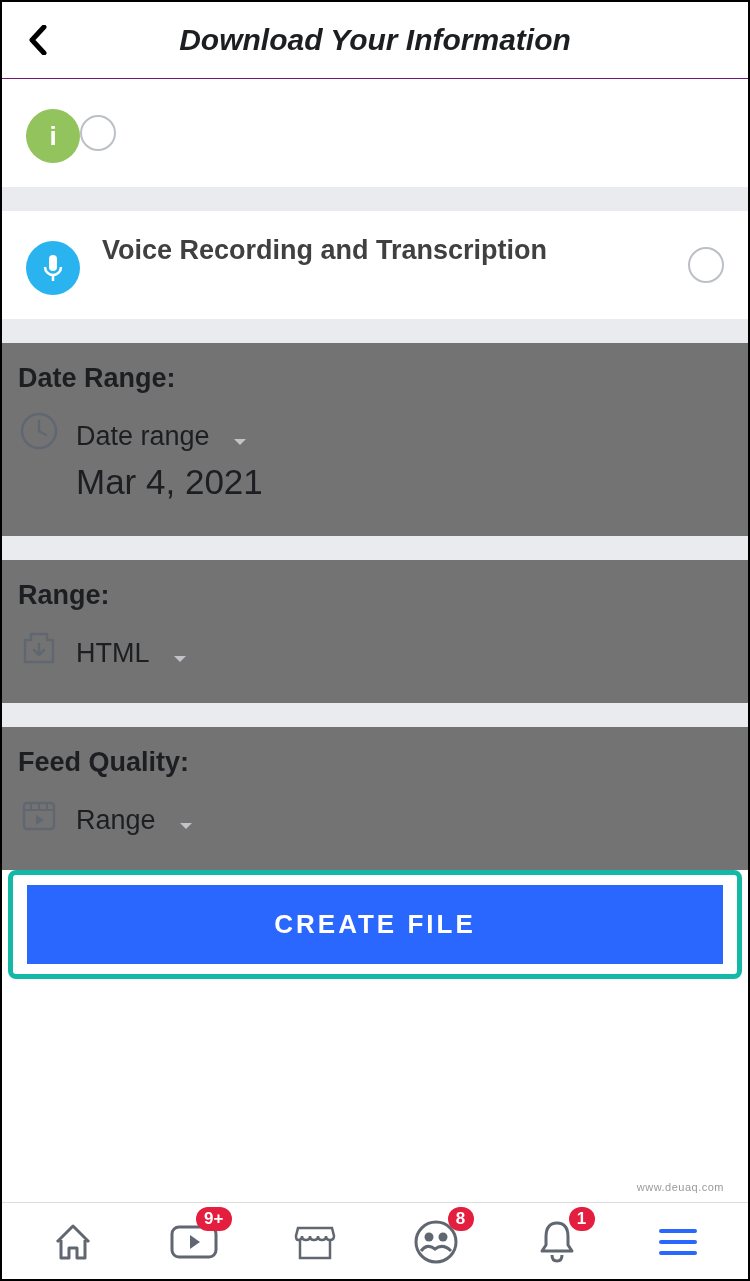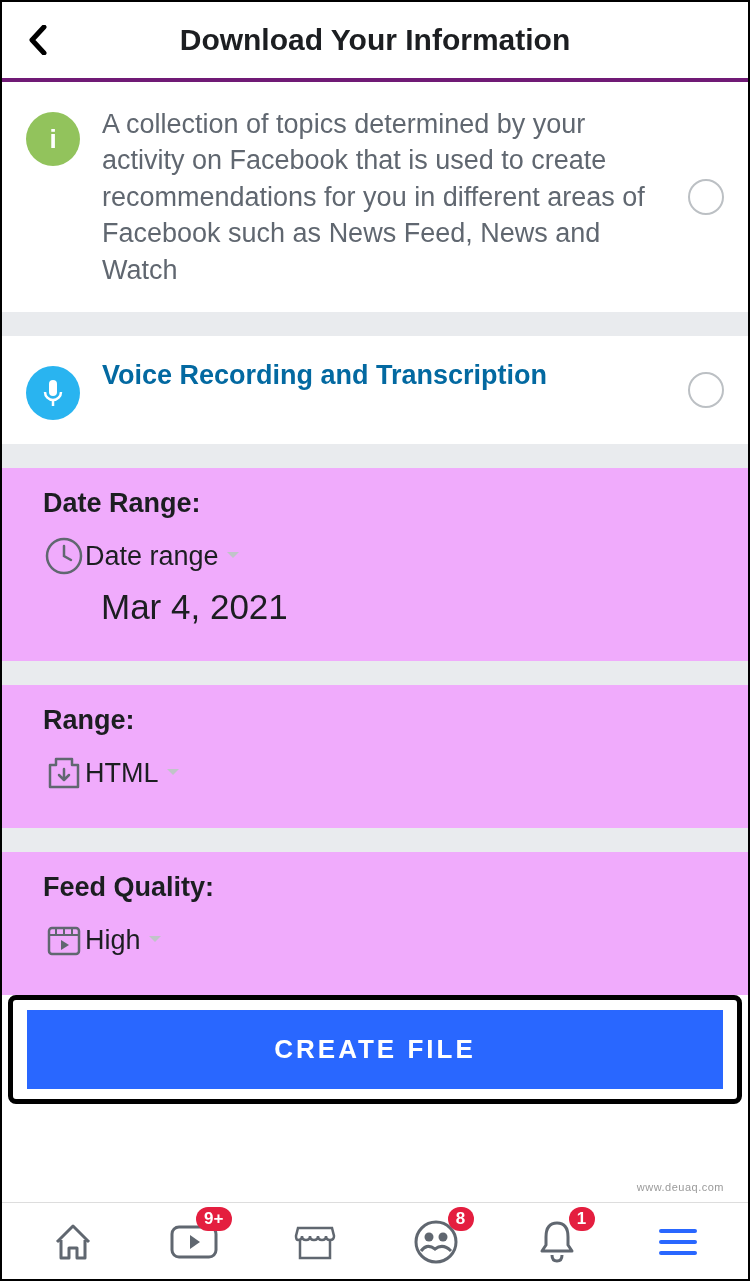--- a/index.html
+++ b/index.html
@@ -9,21 +9,22 @@
       height: 1281px;
       border: 2px solid #000;
       background: #fff;
       overflow: hidden;
       position: relative;
     }
     .header {
       display: flex;
       align-items: center;
       padding: 18px 16px;
-      border-bottom: 4px solid #701a75;
+      border-bottom: 1px solid #701a75;
+      font-style: italic;
     }
     .back-btn {
       width: 40px;
       height: 40px;
       display: flex;
       align-items: center;
       justify-content: center;
       cursor: pointer;
     }
     .header-title {
@@ -54,50 +55,51 @@
     .icon-green { background: #92c35c; }
     .icon-blue { background: #29b4f0; }
     .list-content {
       flex: 1;
       margin-left: 22px;
       margin-right: 18px;
     }
     .list-title {
       font-size: 27px;
       font-weight: 700;
-      color: #0369a1;
+      color: #404040;
       margin-bottom: 4px;
     }
     .list-desc {
       font-size: 27px;
       color: #606770;
       line-height: 1.35;
     }
     .radio {
       width: 36px;
       height: 36px;
       border: 2px solid #bcc0c4;
       border-radius: 50%;
       flex-shrink: 0;
       align-self: center;
       cursor: pointer;
     }
     .section {
-      padding: 20px 24px 24px 41px;
-      background: #f0abfc;
+      padding: 20px 24px 24px 16px;
+      background: #737373;
     }
     .section-label {
       font-size: 27px;
       font-weight: 700;
       color: #1c1e21;
       margin-bottom: 16px;
     }
     .option-row {
       display: flex;
-      align-items: center;
+      align-items: flex-end;
+      gap: 16px;
       margin-bottom: 10px;
     }
     .option-icon {
       width: 42px;
       height: 42px;
       display: flex;
       align-items: center;
       justify-content: center;
     }
     .option-text {
@@ -108,21 +110,21 @@
       margin-left: 6px;
     }
     .date-line {
       font-size: 35px;
       color: #1c1e21;
       margin-left: 58px;
       margin-bottom: 10px;
     }
     .create-btn-wrap {
       padding: 10px 14px 10px 14px;
-      border: 5px solid #000000;
+      border: 5px solid #14b8a6;
       border-radius: 8px;
       margin: 0 6px;
     }
     .create-btn {
       width: 100%;
       background: #2967ff;
       color: #fff;
       font-size: 26px;
       font-weight: 800;
       letter-spacing: 3px;
@@ -187,23 +189,20 @@
   </div>
   <div class="header-title">Download Your Information</div>
 </div>
 
 <div class="content-area">
 
   <div class="list-item">
     <div class="list-icon icon-green">
       <span style="color:#fff;font-size:26px;font-weight:600">i</span>
     </div>
-    <div class="list-content">
-      <div class="list-desc">A collection of topics determined by your activity on Facebook that is used to create recommendations for you in different areas of Facebook such as News Feed, News and Watch</div>
-    </div>
     <div class="radio"></div>
   </div>
 
   <div class="gap"></div>
 
   <div class="list-item">
     <div class="list-icon icon-blue">
       <svg width="26" height="30" viewBox="0 0 26 30">
           <rect x="9" y="2" width="8" height="16" rx="4" fill="#fff"></rect>
           <path d="M5 14 a8 8 0 0 0 16 0" stroke="#fff" stroke-width="2.5" fill="none"></path>
@@ -265,21 +264,21 @@
       <div class="option-icon">
         <svg width="40" height="40" viewBox="0 0 40 40">
             <rect x="5" y="8" width="30" height="26" rx="3" stroke="#606770" stroke-width="2.5" fill="none"></rect>
             <line x1="5" y1="15" x2="35" y2="15" stroke="#606770" stroke-width="2"></line>
             <line x1="12" y1="8" x2="12" y2="15" stroke="#606770" stroke-width="2"></line>
             <line x1="20" y1="8" x2="20" y2="15" stroke="#606770" stroke-width="2"></line>
             <line x1="28" y1="8" x2="28" y2="15" stroke="#606770" stroke-width="2"></line>
             <path d="M17 20 L25 25 L17 30 Z" fill="#606770"></path>
           </svg>
       </div>
-      <span class="option-text">High</span>
+      <span class="option-text">Range</span>
       <span class="dropdown-caret">
         <svg width="16" height="12" viewBox="0 0 16 12">
             <path d="M2 3 L8 9 L14 3 Z" fill="#c0c4c8"></path>
           </svg>
       </span>
     </div>
   </div>
 
   <div class="create-btn-wrap">
     <button class="create-btn">CREATE FILE</button>

